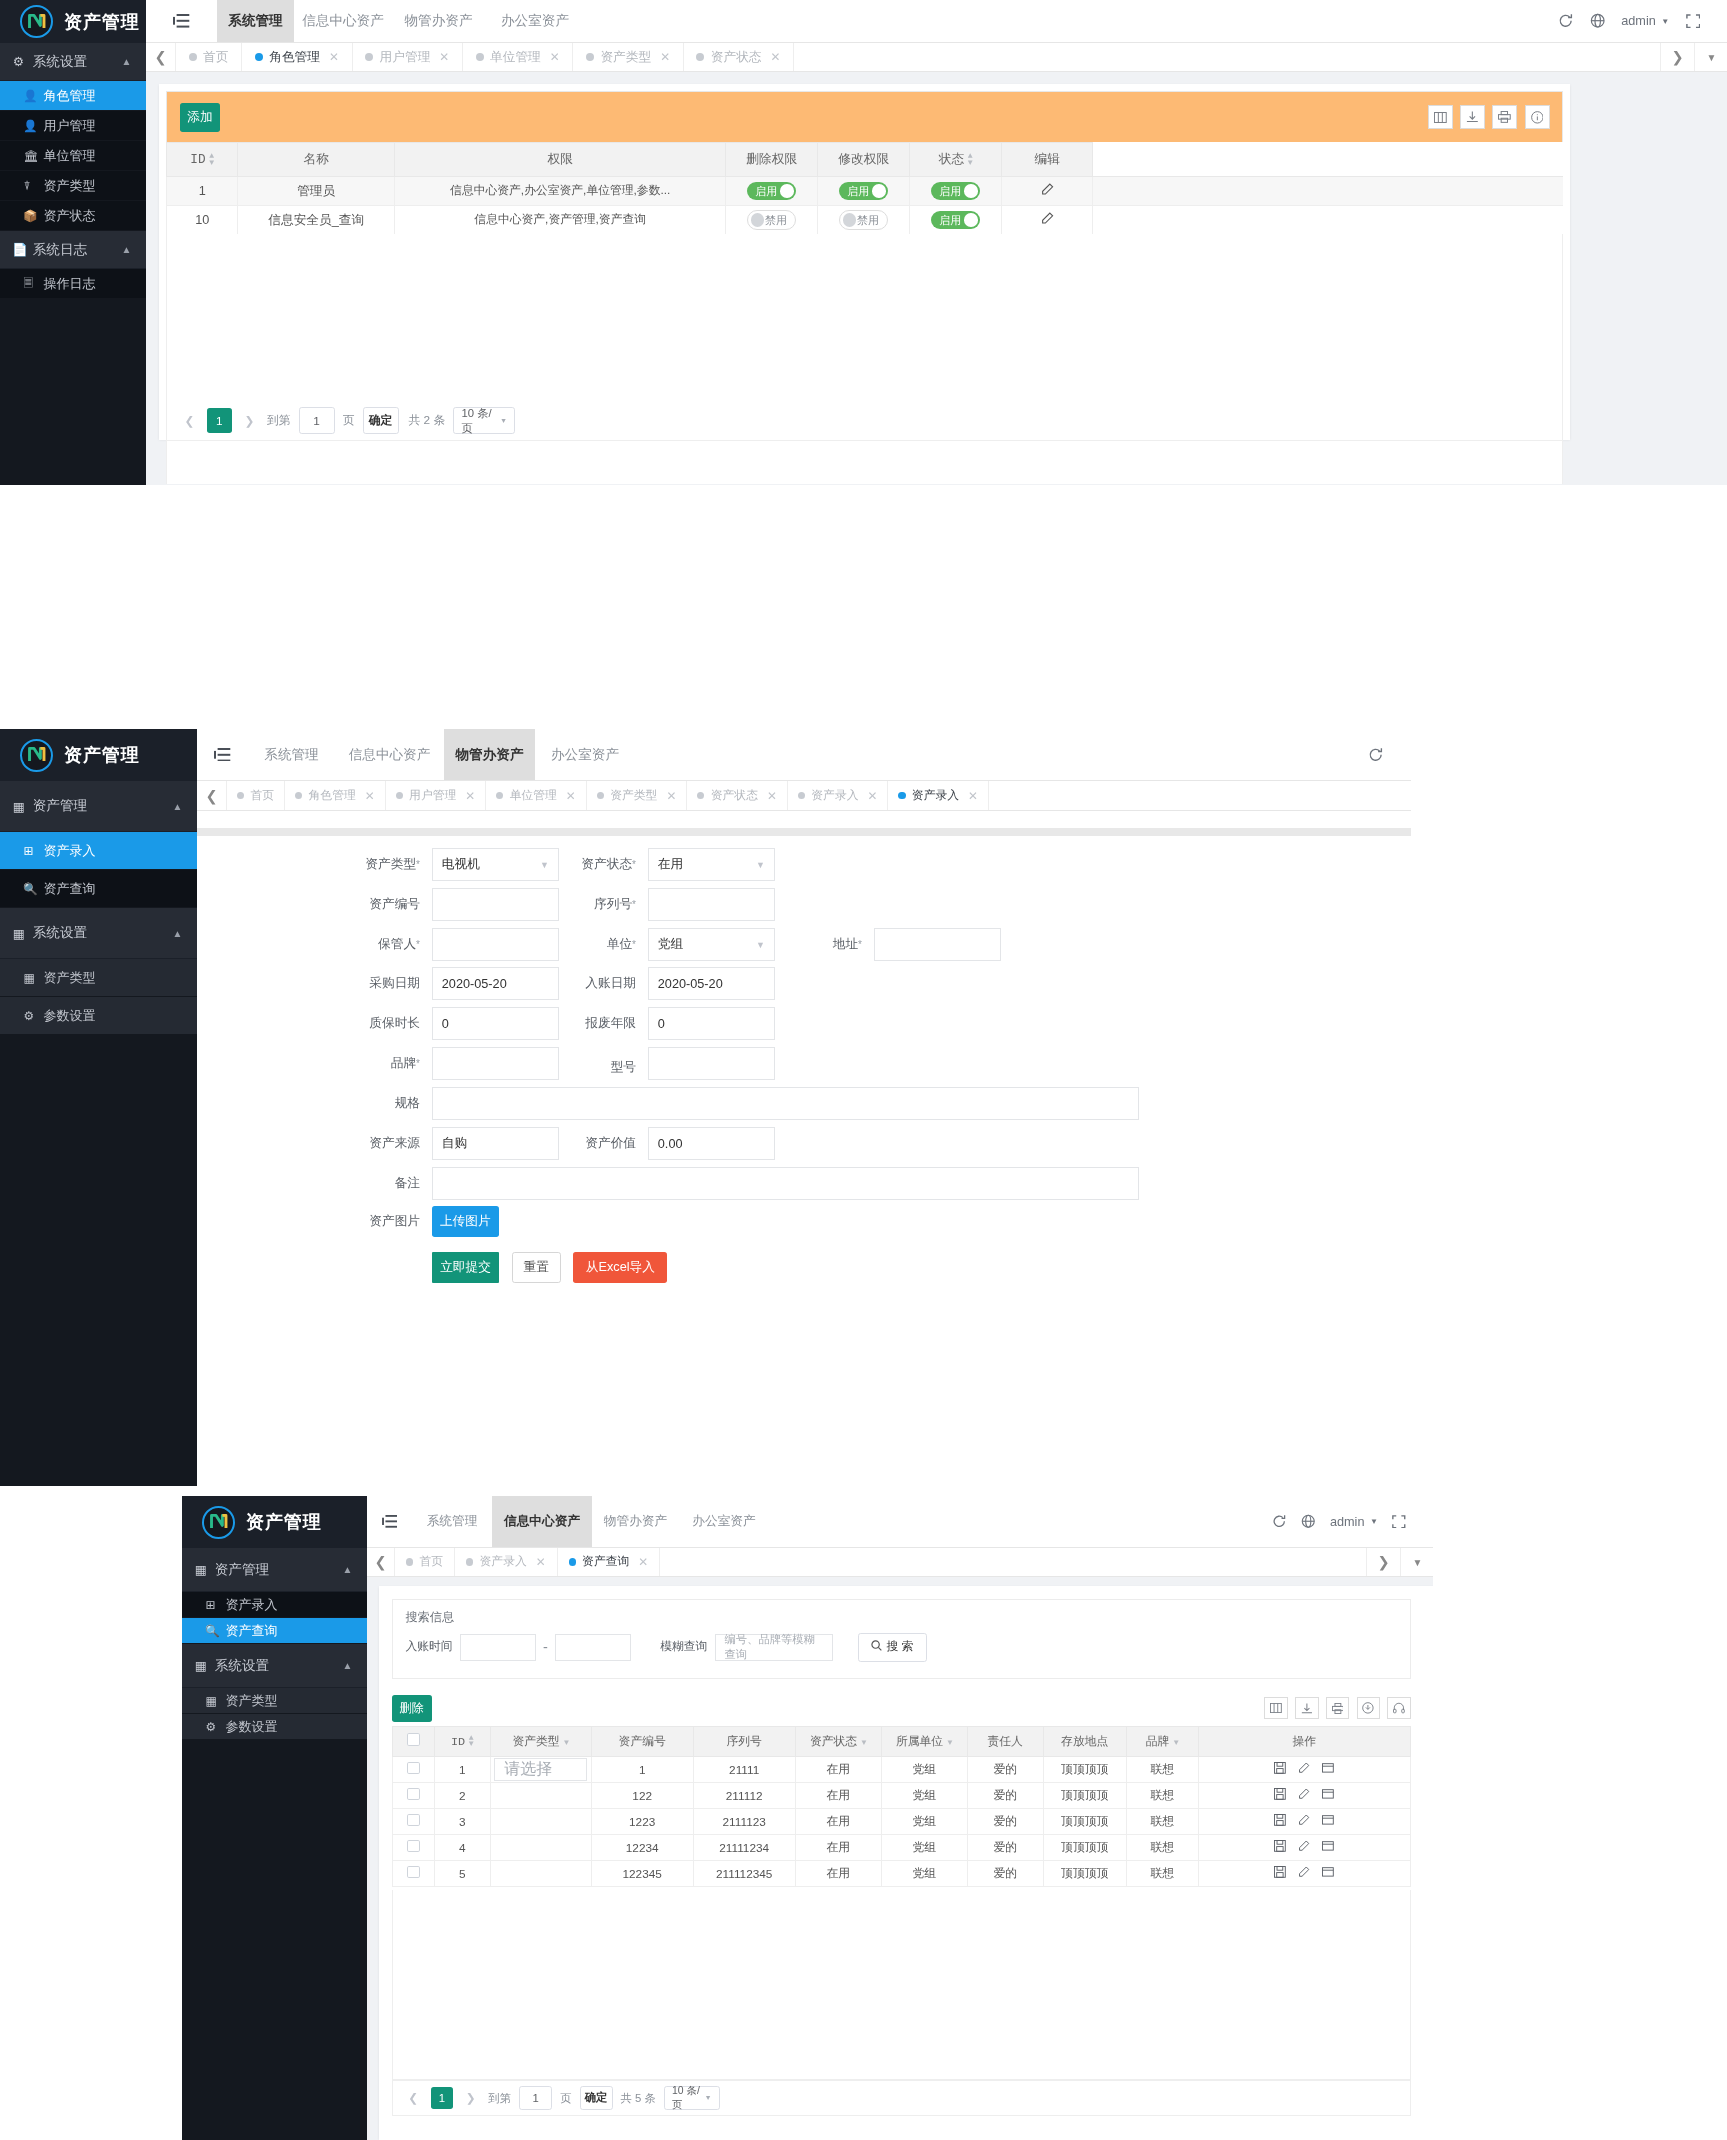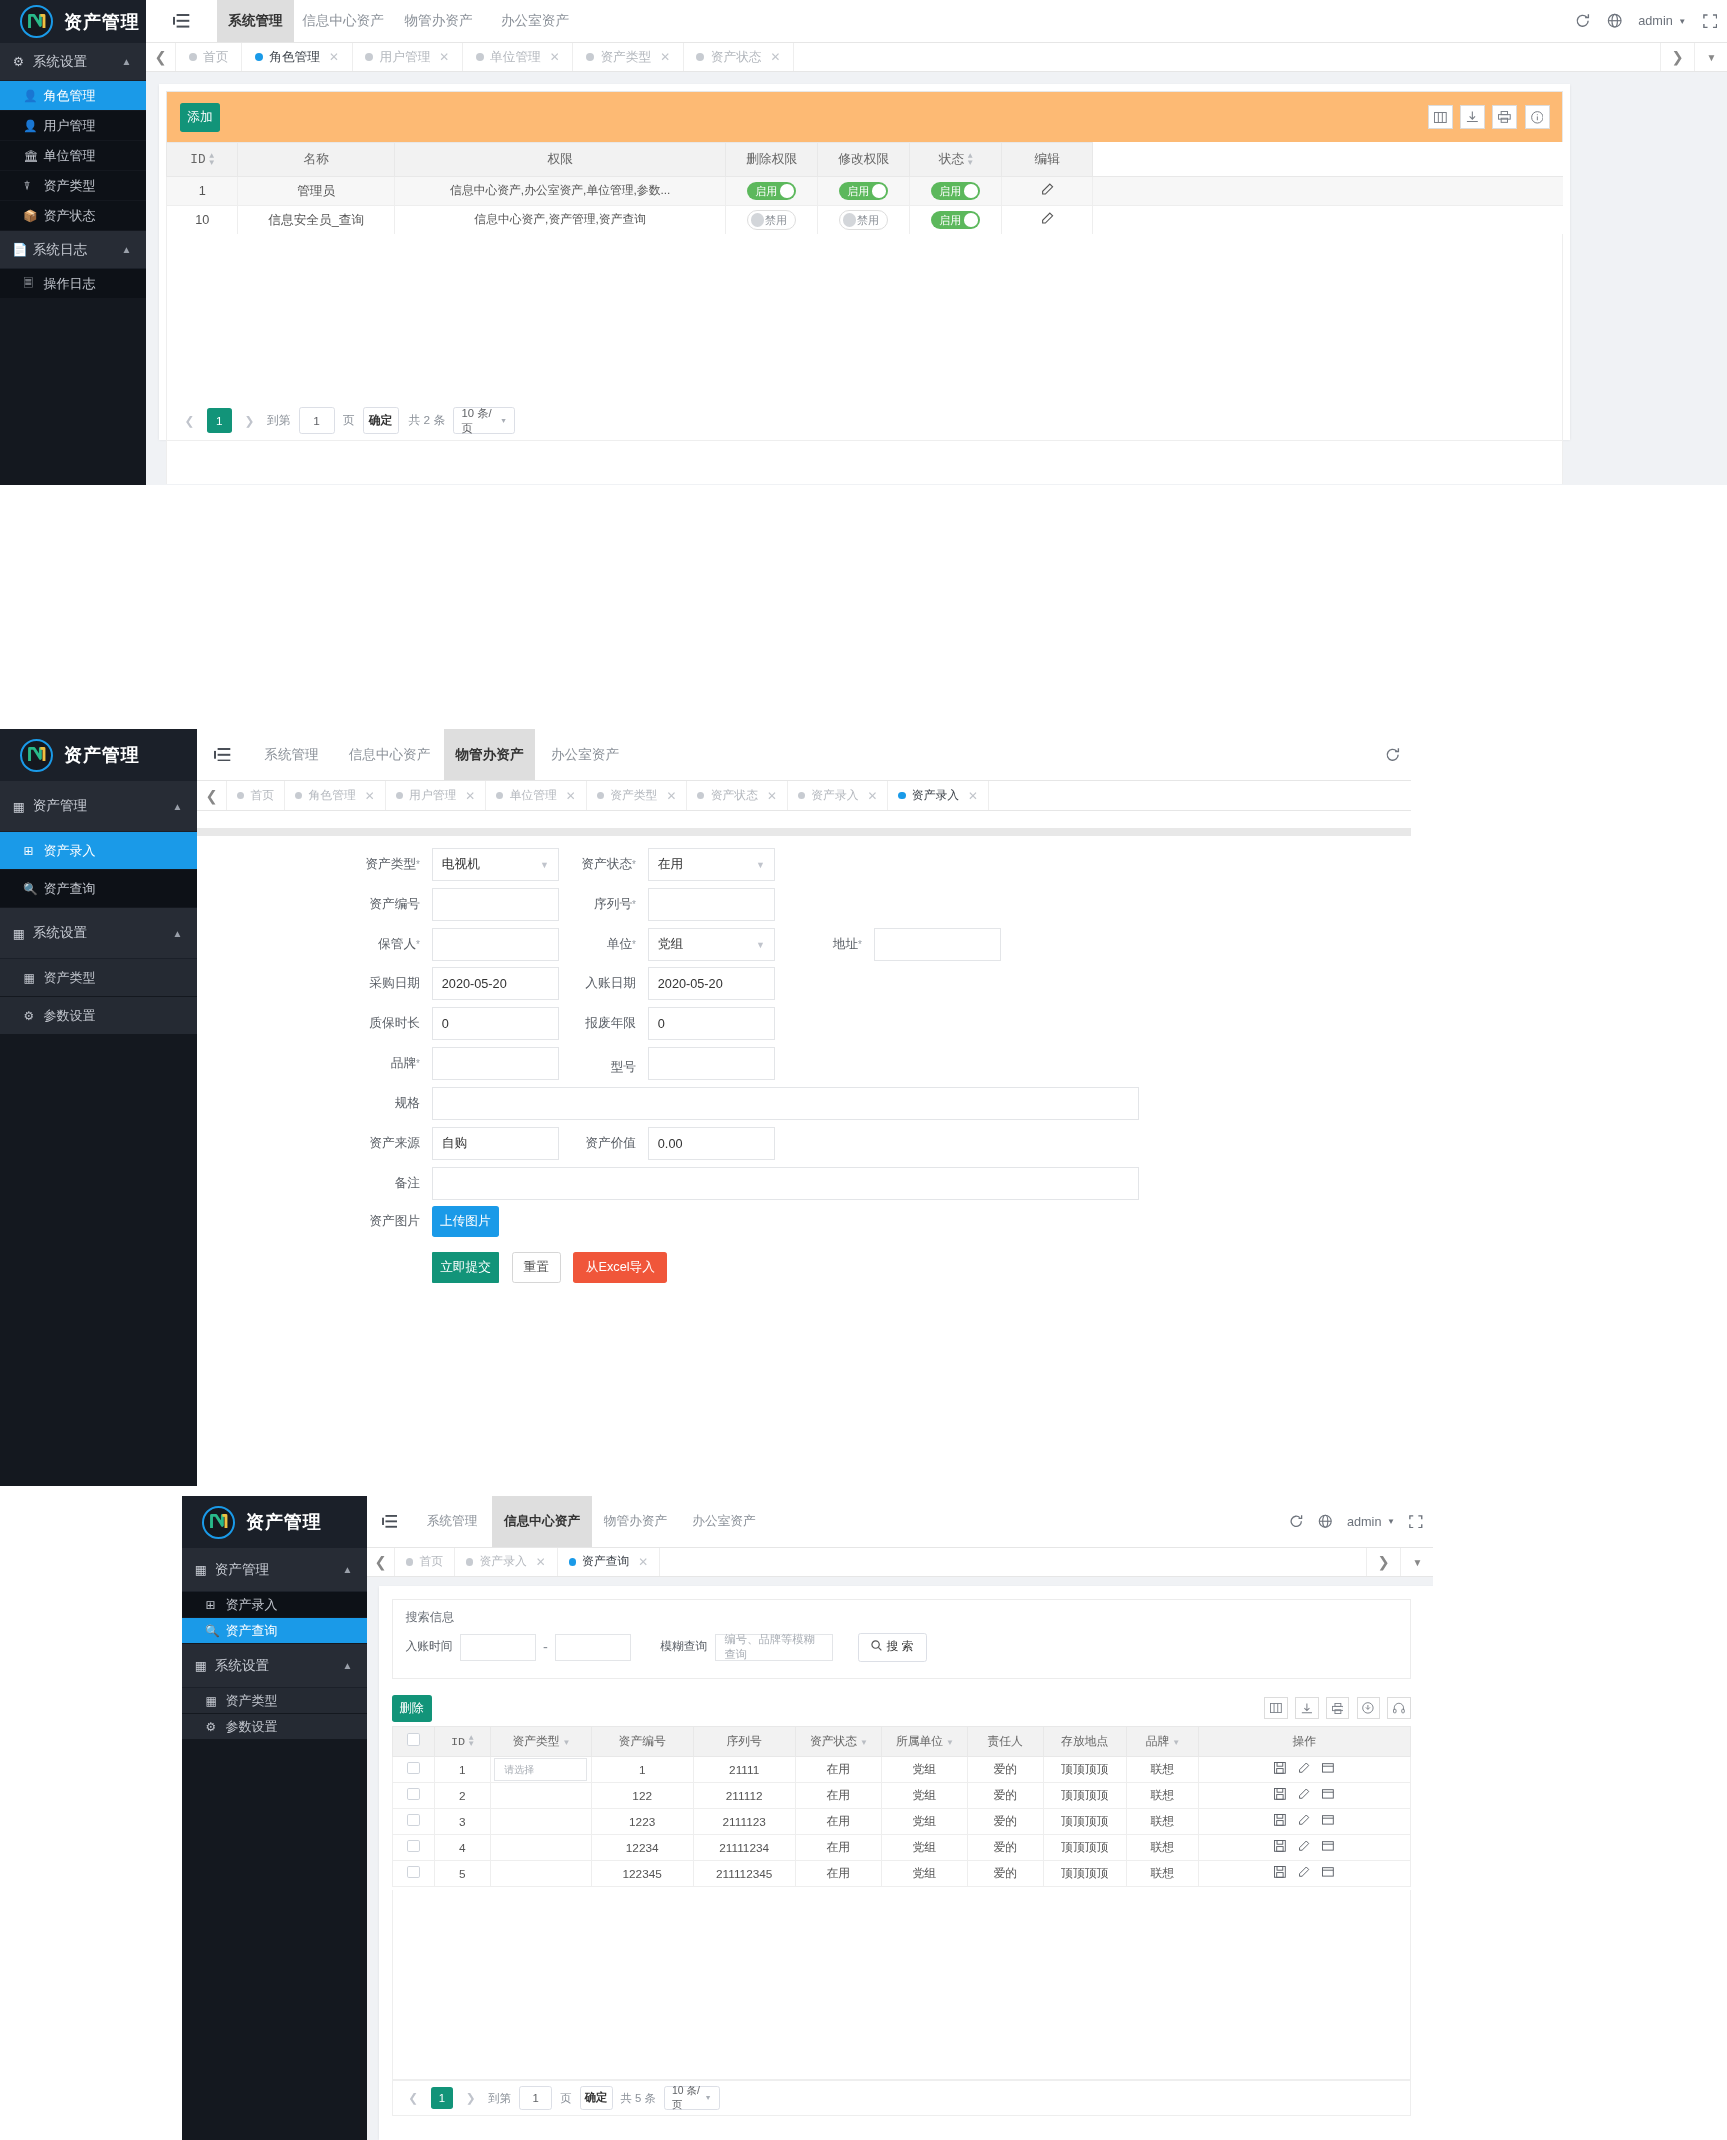--- a/index.html
+++ b/index.html
@@ -53,21 +53,21 @@
   .topbar { position:absolute; background:#fff; border-bottom:0.9px solid #e6e6e6;
             display:flex; align-items:stretch; }
   .hamburger { display:flex; align-items:center; justify-content:center; color:#4a4f57; }
   .hamburger svg { display:block; }
   .topnav { display:flex; align-items:stretch; }
   .topnav-item {
     display:flex; align-items:center; justify-content:center;
     color:#8b9199; font-size:13.6px; white-space:nowrap;
   }
   .topnav-item.active { background:#dedede; color:#333; font-weight:bold; }
-  .topbar-right { margin-left:auto; display:flex; align-items:center; gap:16.3px; padding-right:11px; color:#6d737c; }
+  .topbar-right { margin-left:auto; display:flex; align-items:center; gap:16.3px; padding-right:28px; color:#6d737c; }
   .topbar-right .tb-ico { display:flex; align-items:center; }
   .user-menu { display:flex; align-items:center; gap:5.4px; font-size:12.7px; color:#6d737c; }
 
   
   .tabstrip { position:absolute; background:#fff; border-bottom:0.9px solid #e6e6e6;
               display:flex; align-items:stretch; }
   .tab-arrow { display:flex; align-items:center; justify-content:center;
                color:#888; border-right:0.9px solid #eee; }
   .tab-item {
     display:flex; align-items:center; gap:6.3px;
@@ -864,21 +864,21 @@
           <th><span>存放地点</span></th>
           <th><span>品牌</span><span class="filter-ico">▼</span></th>
           <th><span>操作</span></th>
         </tr>
       </thead>
       <tbody>
         <tr>
           <td style="height:26px;"><span class="chk"></span></td>
           <td>1</td>
           <td style="padding:0;">
-            <span class="finput" style="height:22.6px;margin:0.9px 3.6px;color:#a9aeb5;font-size:10px;">请选择</span>
+            <span class="finput" style="height:22.6px;margin:0.9px 3.6px;color:#a9aeb5;font-size:16px;">请选择</span>
           </td>
           <td>1</td>
           <td>21111</td>
           <td>在用</td>
           <td>党组</td>
           <td>爱的</td>
           <td>顶顶顶顶</td>
           <td>联想</td>
           <td>
             <span class="op-ico"><svg width="11.8" height="11.8" viewBox="0 0 14 14" fill="none" stroke="#5a5f66" stroke-width="1.1">

